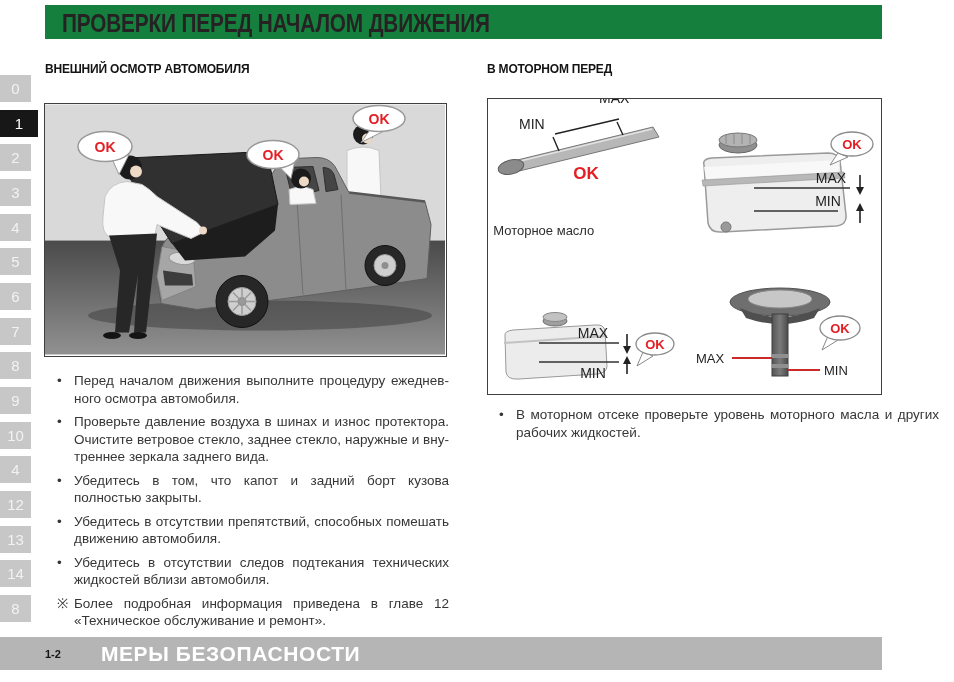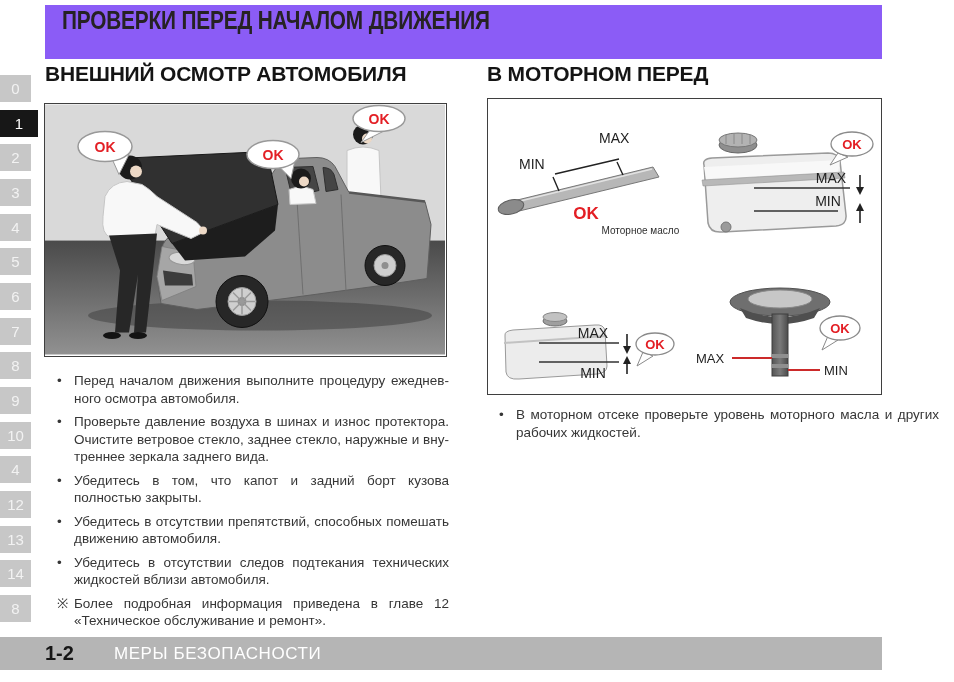--- a/index.html
+++ b/index.html
@@ -1,45 +1,45 @@
 <!DOCTYPE html>
 <html><head>
 <meta charset="utf-8">
 <style>
   html,body{margin:0;padding:0;}
   body{
     width:954px;height:682px;position:relative;background:#ffffff;
     font-family:"Liberation Sans",sans-serif;overflow:hidden;color:#333;
   }
   
-  .title-band{position:absolute;left:45px;top:5px;width:837px;height:54px;background:#8b5cf6;display:flex;align-items:flex-start;}
+  .title-band{position:absolute;left:45px;top:5px;width:837px;height:34px;background:#15803d;display:flex;align-items:flex-end;}
   .title-band h1{margin:0 0 0 17px;font-size:26px;font-weight:bold;color:#262224;white-space:nowrap;transform:scaleX(0.8);transform-origin:left center;letter-spacing:-0.2px;}
   
   .tab{position:absolute;left:0;width:31px;height:27px;background:#c7c7c7;color:#f2f2f2;font-size:15px;display:flex;align-items:center;justify-content:center;}
   .tab.active{width:38px;background:#171717;color:#ffffff;}
   
-  .section-heading{position:absolute;font-size:21px;font-weight:bold;color:#141414;letter-spacing:-0.2px;}
+  .section-heading{position:absolute;font-size:12px;font-weight:bold;color:#141414;letter-spacing:-0.2px;}
   
   .figure{position:absolute;border:1.5px solid #3f3f3f;box-sizing:border-box;background:#fff;}
   .car-figure{left:44px;top:103px;width:403px;height:254px;}
   .engine-panel{left:487px;top:98px;width:395px;height:297px;display:grid;grid-template-columns:1fr 1fr;grid-template-rows:1fr 1fr;}
   .quad{display:flex;flex-direction:column;align-items:center;justify-content:flex-end;padding:4px 2px 8px;overflow:hidden;}
   .quad svg{display:block;flex:none;}
-  .caption{font-size:10px;line-height:16px;color:#2e2e2e;text-align:right;width:186px;}
+  .caption{font-size:13px;line-height:16px;color:#2e2e2e;text-align:left;width:186px;margin-top:40px;}
   
   .bullets{position:absolute;}
   .bullet{display:flex;font-size:13.5px;line-height:17.5px;color:#363636;margin-bottom:6px;}
   .bullet .marker{flex:none;width:29px;padding-left:12px;box-sizing:border-box;}
   .bullet .text{flex:1;text-align:justify;hyphens:manual;-webkit-hyphens:manual;}
   .bullets-left{left:45px;top:372px;width:404px;}
   .bullets-right{left:487px;top:406px;width:452px;}
   
   .footer-band{position:absolute;left:0;top:637px;width:882px;height:33px;background:#b5b5b5;display:flex;align-items:center;}
-  .footer-page{margin-left:45px;font-size:20px;font-weight:bold;color:#161616;}
-  .footer-chapter{margin-left:40px;font-size:17px;font-weight:normal;color:#ffffff;letter-spacing:0.6px;}
+  .footer-page{margin-left:45px;font-size:11px;font-weight:bold;color:#161616;}
+  .footer-chapter{margin-left:40px;font-size:21px;font-weight:bold;color:#ffffff;letter-spacing:0.6px;}
   svg text{font-family:"Liberation Sans",sans-serif;}
   .minmax{font-size:14px;fill:#1e1e1e;}
   .ok-red{fill:#e31e24;font-weight:bold;}
 </style>
 </head>
 <body>
 
 <div class="title-band">
   <h1>ПРОВЕРКИ ПЕРЕД НАЧАЛОМ ДВИЖЕНИЯ</h1>
 </div>

